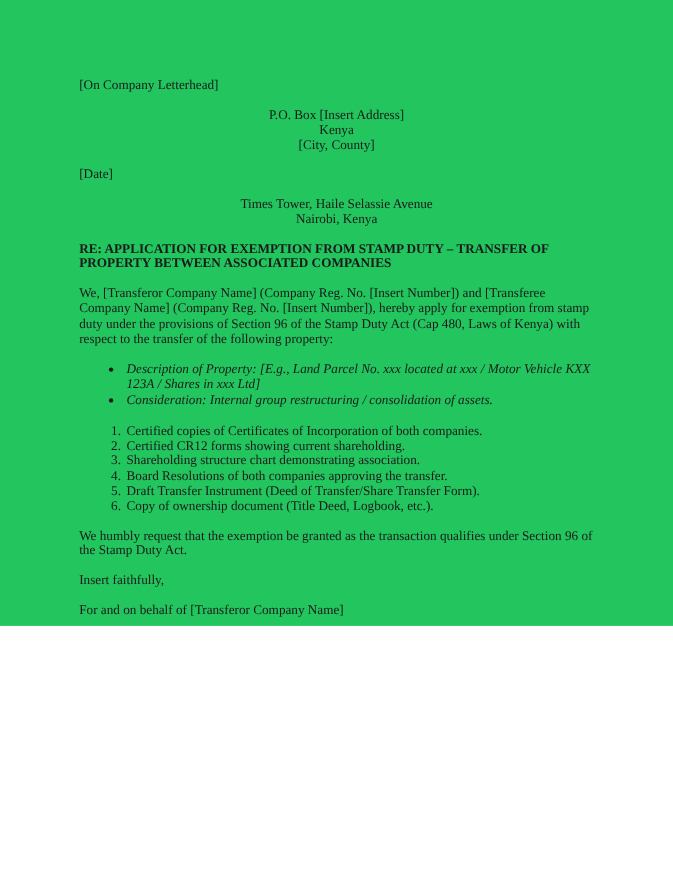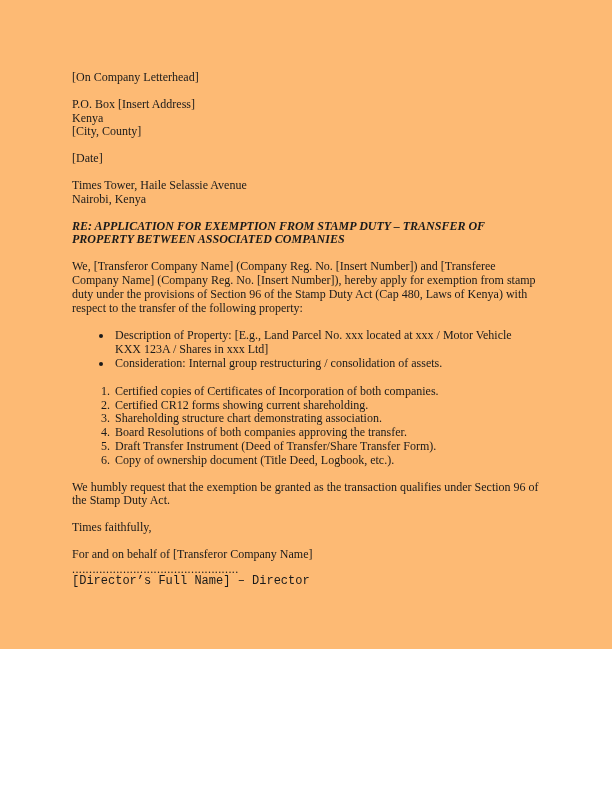--- a/index.html
+++ b/index.html
@@ -4,52 +4,53 @@
 <style>
   html, body {
     margin: 0;
     padding: 0;
     background: #ffffff;
   }
   .page {
     position: relative;
     box-sizing: border-box;
     width: 612px;
-    height: 649px;
-    background: #fdba74;
+    height: 569px;
+    background: #22c55e;
     padding: 71px 72px 0 72px;
     font-family: "Liberation Serif", "DejaVu Serif", serif;
     font-size: 12px;
     line-height: 13.8px;
     color: #1a1a1a;
     overflow: hidden;
   }
   .block {
     margin: 13px 0 0 0;
   }
   .block:first-child {
     margin-top: 0;
   }
   .addr div {
     margin: 0;
+    text-align: center;
   }
   .subject {
     font-weight: bold;
-    font-style: italic;
   }
   ul.bullets, ol.docs {
     margin: 14px 0 0 0;
     padding: 0 0 0 41px;
   }
   ul.bullets li, ol.docs li {
     margin: 0;
     padding-left: 2px;
   }
   ul.bullets {
     list-style-type: disc;
+    font-style: italic;
   }
   ol.docs {
     list-style-type: decimal;
     font-family: Liberation Serif, serif;
   }
   .sig-line {
     letter-spacing: 0.4px;
     line-height: 12px;
     margin-top: 1px;
   }
@@ -95,21 +96,21 @@
     <li>Certified copies of Certificates of Incorporation of both companies.</li>
     <li>Certified CR12 forms showing current shareholding.</li>
     <li>Shareholding structure chart demonstrating association.</li>
     <li>Board Resolutions of both companies approving the transfer.</li>
     <li>Draft Transfer Instrument (Deed of Transfer/Share Transfer Form).</li>
     <li>Copy of ownership document (Title Deed, Logbook, etc.).</li>
   </ol>
 
   <p class="block">We humbly request that the exemption be granted as the transaction qualifies under Section 96 of the Stamp Duty Act.</p>
 
-  <p class="block">Times faithfully,</p>
+  <p class="block">Insert faithfully,</p>
 
   <div class="block">
     <div class="sig-on-behalf">For and on behalf of [Transferor Company Name]</div>
     <div class="sig-line">.................................................</div>
     <div class="signatory">[Director’s Full Name] – Director</div>
   </div>
 
 </div>
 
 </body></html>

